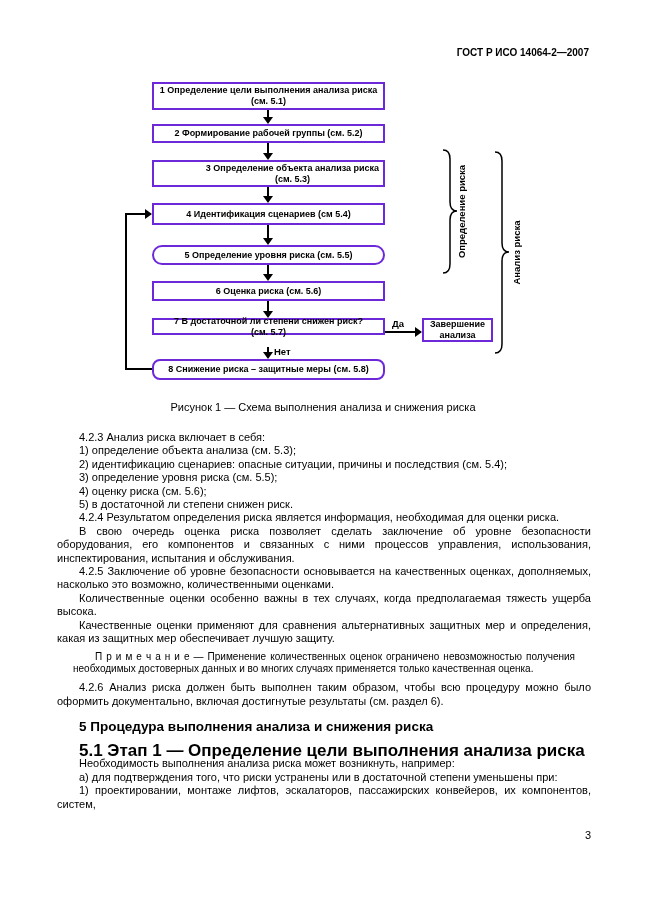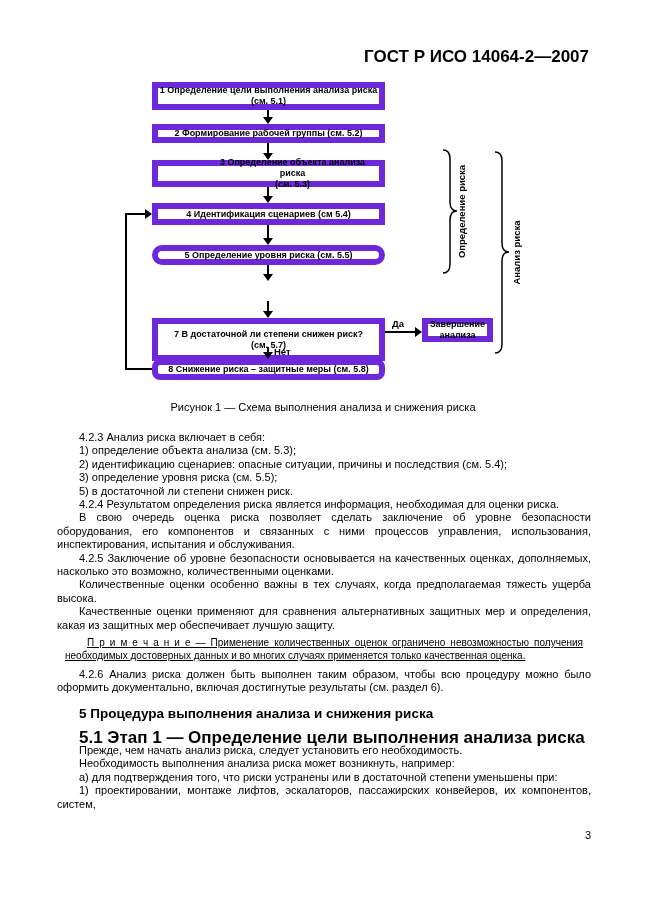--- a/index.html
+++ b/index.html
@@ -1,66 +1,67 @@
 <!DOCTYPE html>
 <html><head>
 <meta charset="utf-8">
 <style>
   html,body{margin:0;padding:0;background:#fff;}
   body{
     width:646px;height:913px;position:relative;overflow:hidden;
     font-family:"Liberation Sans",sans-serif;color:#000;
   }
   
-  .doc-code{position:absolute;top:47px;right:57px;font-size:17px;font-weight:bold;}
+  .doc-code{position:absolute;top:47px;right:57px;font-size:10px;font-weight:bold;}
   
   .fc{position:absolute;left:0;top:0;width:646px;height:400px;}
   .fc-box{
-    position:absolute;box-sizing:border-box;border:6px solid #6d28d9;background:#fff;
+    position:absolute;box-sizing:border-box;border:2px solid #6d28d9;background:#fff;
     display:flex;align-items:center;justify-content:center;text-align:center;
     font-size:9px;font-weight:bold;line-height:11px;white-space:pre-line;
   }
   .main-box{left:152px;width:233px;}
   .vline{position:absolute;width:2px;background:#000;left:267px;}
   .arrow-down{position:absolute;left:263px;width:0;height:0;
     border-left:5px solid transparent;border-right:5px solid transparent;border-top:7px solid #000;}
   .hline{position:absolute;height:2px;background:#000;}
   .arrow-right{position:absolute;width:0;height:0;
     border-top:5px solid transparent;border-bottom:5px solid transparent;border-left:7px solid #000;}
   .fc-label{position:absolute;font-size:9.5px;font-weight:bold;}
   .bracket-label{
     position:absolute;width:130px;height:13px;text-align:center;
     font-size:9.5px;font-weight:bold;transform:rotate(-90deg);
   }
   
   .caption{position:absolute;top:401px;left:0;right:0;text-align:center;font-size:11px;}
   
   .body-text{position:absolute;top:431px;left:57px;width:534px;font-size:11px;}
   .body-text p{margin:0;line-height:13.4px;text-align:justify;text-indent:22px;}
-  .note{font-size:10px !important;line-height:12.8px !important;margin:5px 8px !important;text-decoration:underline;}
+  .note{font-size:10px !important;line-height:12.8px !important;margin:5px 16px !important;}
   .h-sec{margin:10px 0 9px 0;font-size:13.5px;font-weight:bold;text-indent:22px;line-height:17px;}
   .h-sub{margin:8px 0 0 0;font-size:17px;font-weight:bold;text-indent:22px;line-height:13.4px;}
   
   .page-num{position:absolute;top:829px;left:57px;width:534px;text-align:right;font-size:11px;}
 </style>
 </head>
 <body>
 
 <div class="doc-code">ГОСТ Р ИСО 14064-2—2007</div>
 
 <div class="fc">
 
   <div class="fc-box main-box" style="top:82px;height:28px;">1 Определение цели выполнения анализа риска
 (см. 5.1)</div>
   <div class="fc-box main-box" style="top:124px;height:19px;">2 Формирование рабочей группы (см. 5.2)</div>
   <div class="fc-box main-box" style="top:160px;height:27px;padding-left:48px;">3 Определение объекта анализа риска
 (см. 5.3)</div>
   <div class="fc-box main-box" style="top:203px;height:22px;">4 Идентификация сценариев (см 5.4)</div>
   <div class="fc-box main-box" style="top:245px;height:20px;border-radius:10px;">5 Определение уровня риска (см. 5.5)</div>
-  <div class="fc-box main-box" style="top:318px;height:43px;">7 В достаточной ли степени снижен риск?
+  <div class="fc-box main-box" style="top:281px;height:20px;">6 Оценка риска (см. 5.6)</div>
+  <div class="fc-box main-box" style="top:318px;height:17px;">7 В достаточной ли степени снижен риск?
 (см. 5.7)</div>
   <div class="fc-box main-box" style="top:359px;height:21px;border-radius:8px;">8 Снижение риска – защитные меры (см. 5.8)</div>
 
   <div class="fc-box" style="left:422px;top:318px;width:71px;height:24px;">Завершение
 анализа</div>
 
   <div class="vline" style="top:110px;height:8px;"></div>
     <div class="arrow-down" style="top:117px;"></div>
   <div class="vline" style="top:143px;height:11px;"></div>
     <div class="arrow-down" style="top:153px;"></div>
@@ -93,30 +94,30 @@
   <div class="bracket-label" style="left:452px;top:246px;">Анализ риска</div>
 </div>
 
 <div class="caption">Рисунок 1 — Схема выполнения анализа и снижения риска</div>
 
 <div class="body-text">
   <p>4.2.3 Анализ риска включает в себя:</p>
   <p>1) определение объекта анализа (см. 5.3);</p>
   <p>2) идентификацию сценариев: опасные ситуации, причины и последствия (см. 5.4);</p>
   <p>3) определение уровня риска (см. 5.5);</p>
+  <p>4) оценку риска (см. 5.6);</p>
   <p>5) в достаточной ли степени снижен риск.</p>
   <p>4.2.4 Результатом определения риска является информация, необходимая для оценки риска.</p>
   <p>В свою очередь оценка риска позволяет сделать заключение об уровне безопасности оборудования, его компонентов и связанных с ними процессов управления, использования, инспектирования, испытания и обслуживания.</p>
   <p>4.2.5 Заключение об уровне безопасности основывается на качественных оценках, дополняемых, насколько это возможно, количественными оценками.</p>
   <p>Количественные оценки особенно важны в тех случаях, когда предполагаемая тяжесть ущерба высока.</p>
   <p>Качественные оценки применяют для сравнения альтернативных защитных мер и определения, какая из защитных мер обеспечивает лучшую защиту.</p>
   <p class="note">П р и м е ч а н и е — Применение количественных оценок ограничено невозможностью получения необходимых достоверных данных и во многих случаях применяется только качественная оценка.</p>
   <p>4.2.6 Анализ риска должен быть выполнен таким образом, чтобы всю процедуру можно было оформить документально, включая достигнутые результаты (см. раздел 6).</p>
 
   <h2 class="h-sec">5 Процедура выполнения анализа и снижения риска</h2>
   <h3 class="h-sub">5.1 Этап 1 — Определение цели выполнения анализа риска</h3>
-  <p>Прежде, чем начать анализ риска, следует установить его необходимость.</p>
   <p>Необходимость выполнения анализа риска может возникнуть, например:</p>
   <p>а) для подтверждения того, что риски устранены или в достаточной степени уменьшены при:</p>
   <p>1) проектировании, монтаже лифтов, эскалаторов, пассажирских конвейеров, их компонентов, систем,</p>
 </div>
 
 <div class="page-num">3</div>
 
 </body></html>

